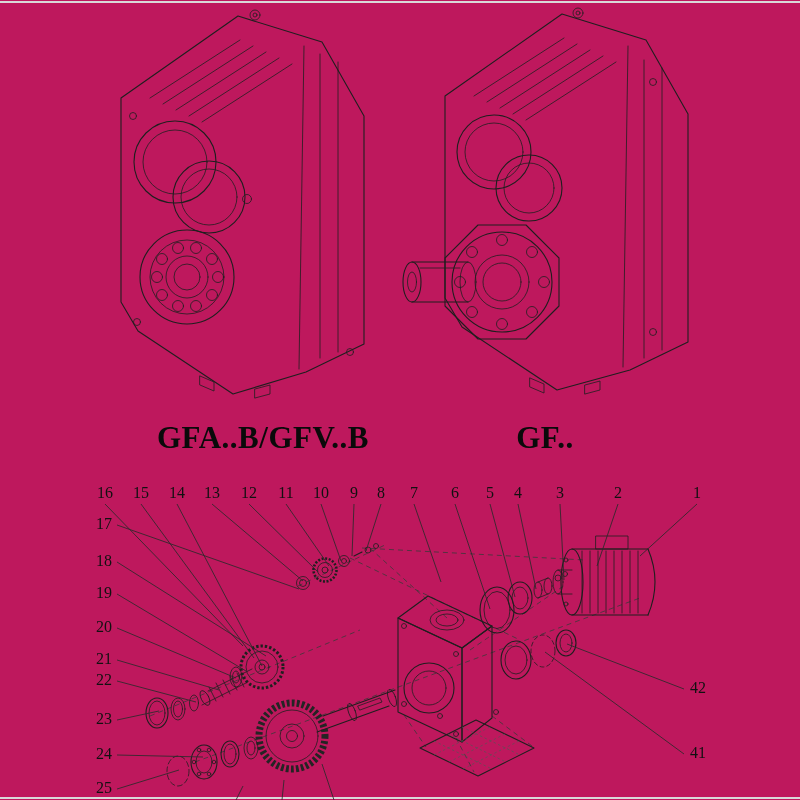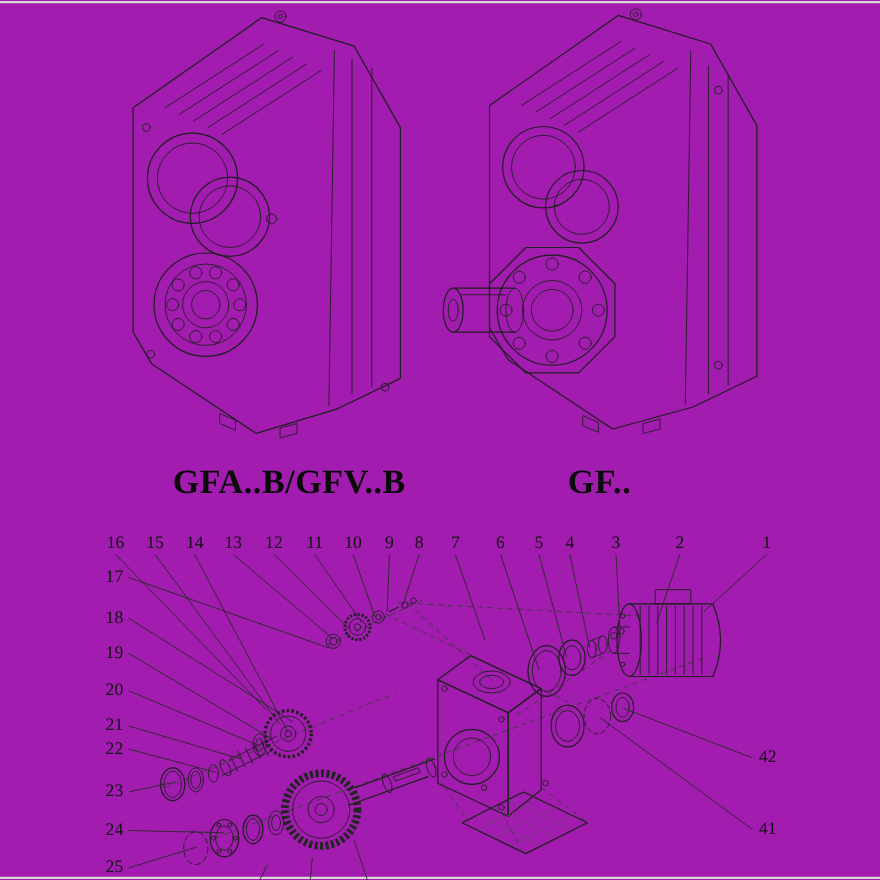--- a/index.html
+++ b/index.html
@@ -1,16 +1,16 @@
 <!DOCTYPE html>
 <html><head>
 <meta charset="utf-8">
 <style>
   html,body{margin:0;padding:0;background:#ffffff;}
-  .page{position:relative;width:800px;height:800px;background:#a21caf;overflow:hidden;
+  .page{position:relative;width:800px;height:800px;background:#be185d;overflow:hidden;
         font-family:"Liberation Serif",serif;}
   svg{display:block;}
   .ln{fill:none;stroke:#1f1f1f;stroke-width:1.1;stroke-linejoin:round;stroke-linecap:round;}
   .thin{fill:none;stroke:#1f1f1f;stroke-width:0.8;stroke-linejoin:round;stroke-linecap:round;}
   .teeth{fill:none;stroke:#1f1f1f;stroke-width:3;stroke-dasharray:2.4 2;}
   .teeth-sm{fill:none;stroke:#1f1f1f;stroke-width:2.6;stroke-dasharray:2 1.6;}
   .teeth-heavy{fill:none;stroke:#242424;stroke-width:7;stroke-dasharray:2.8 2.2;}
   .dash{fill:none;stroke:#3a3a3a;stroke-width:0.8;stroke-dasharray:5 4;}
   .grid{fill:none;stroke:#555;stroke-width:0.7;stroke-dasharray:2.5 2.5;}
   .leader{stroke:#2a2a2a;stroke-width:0.85;fill:none;}

